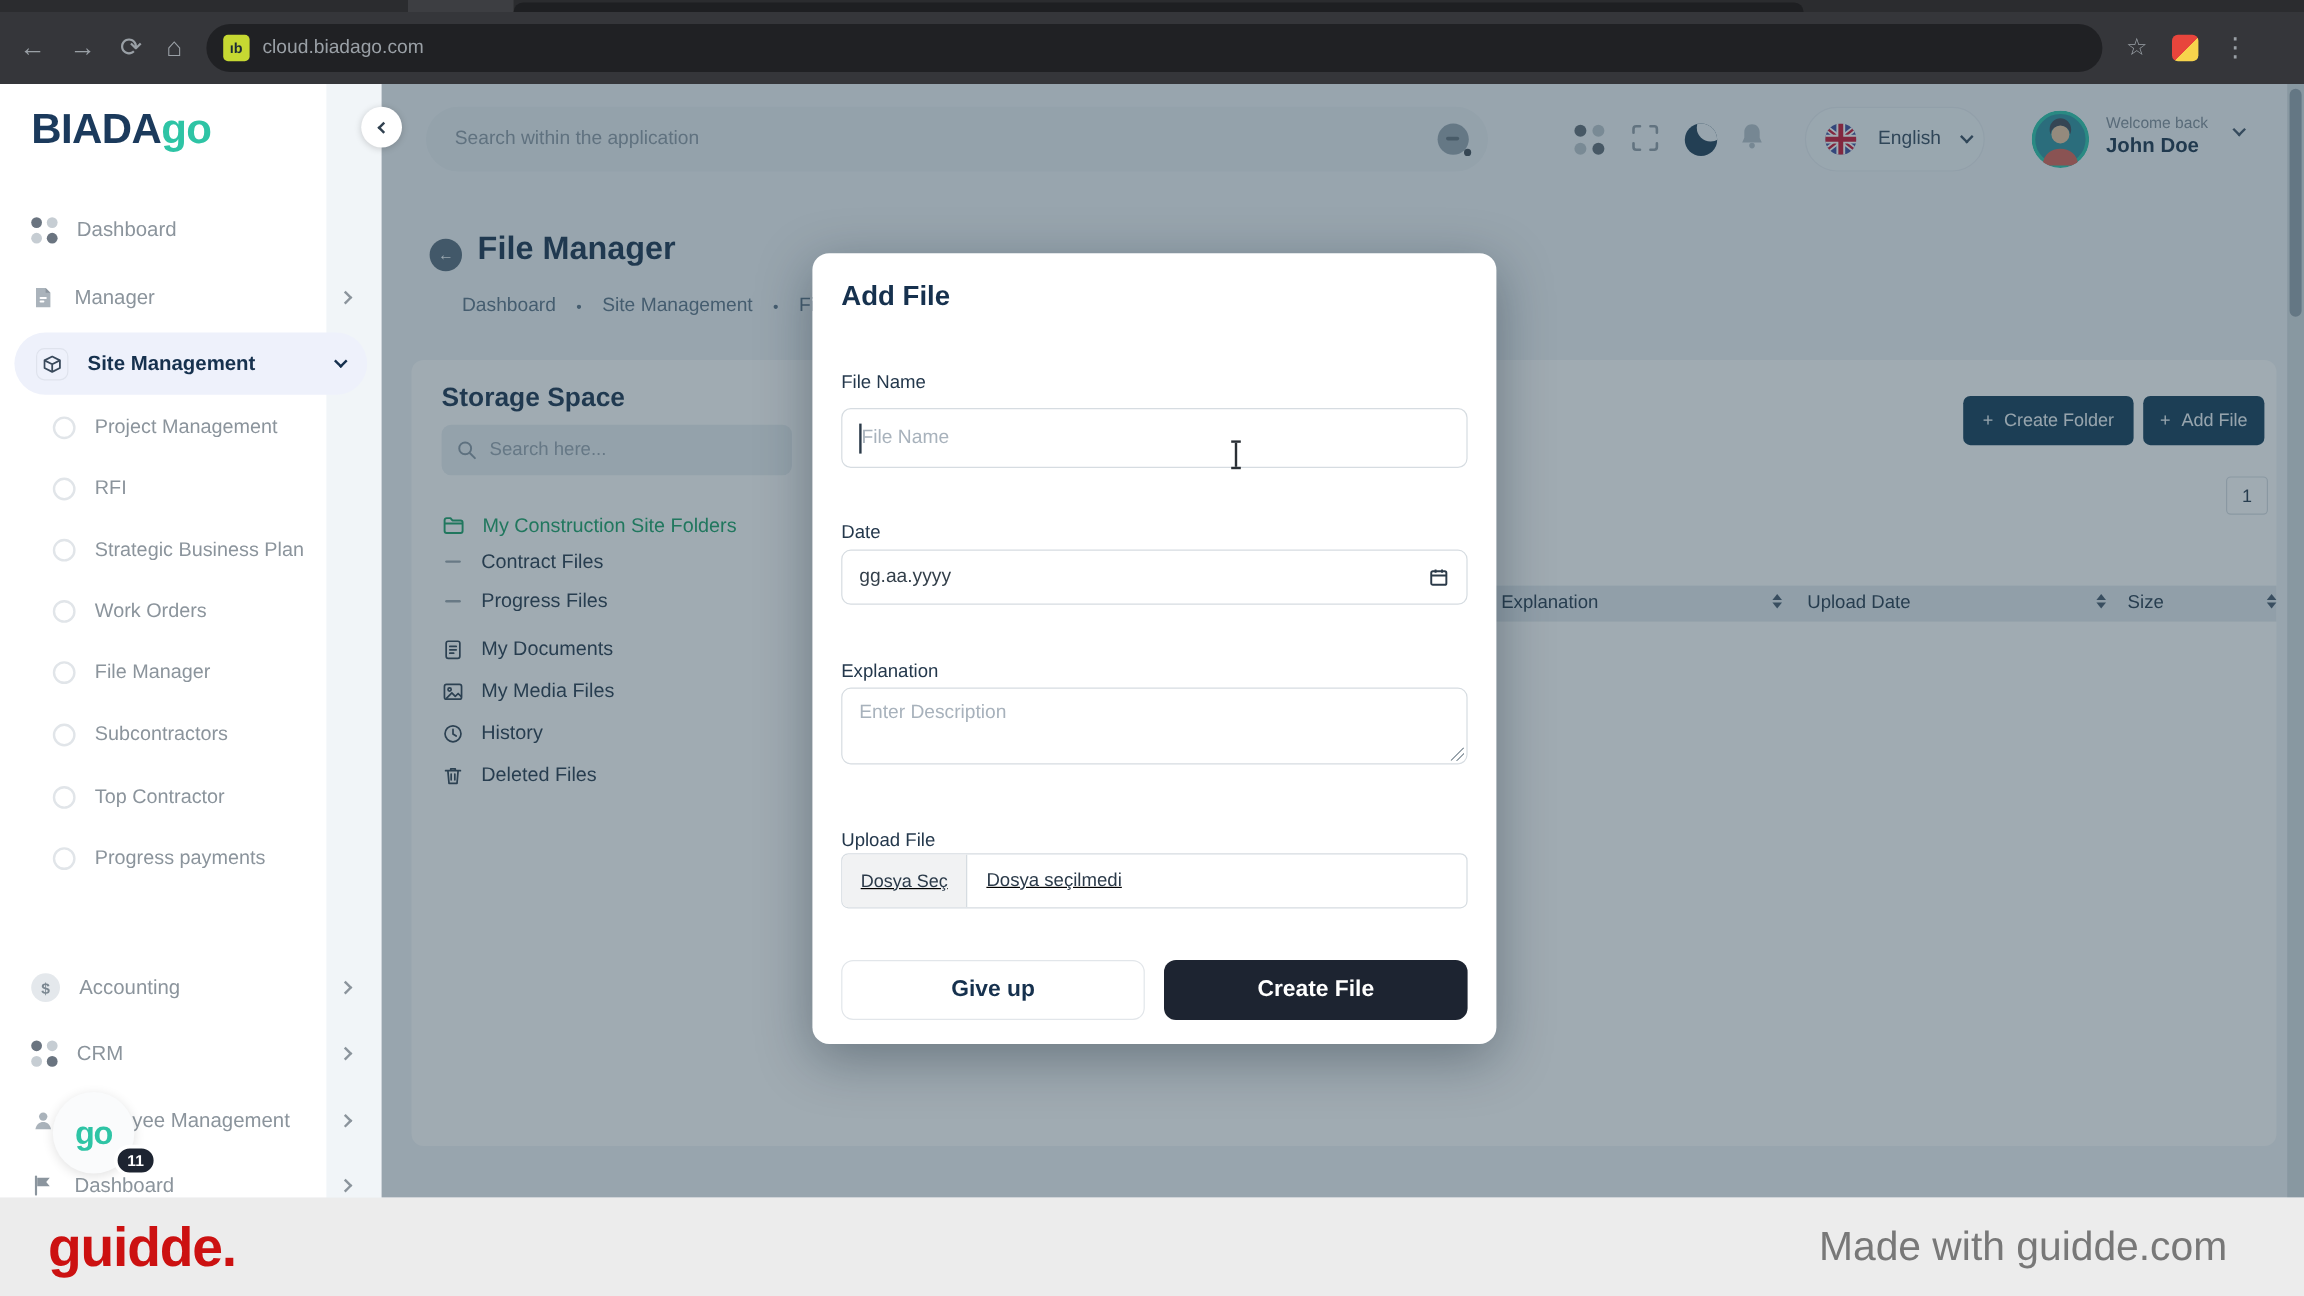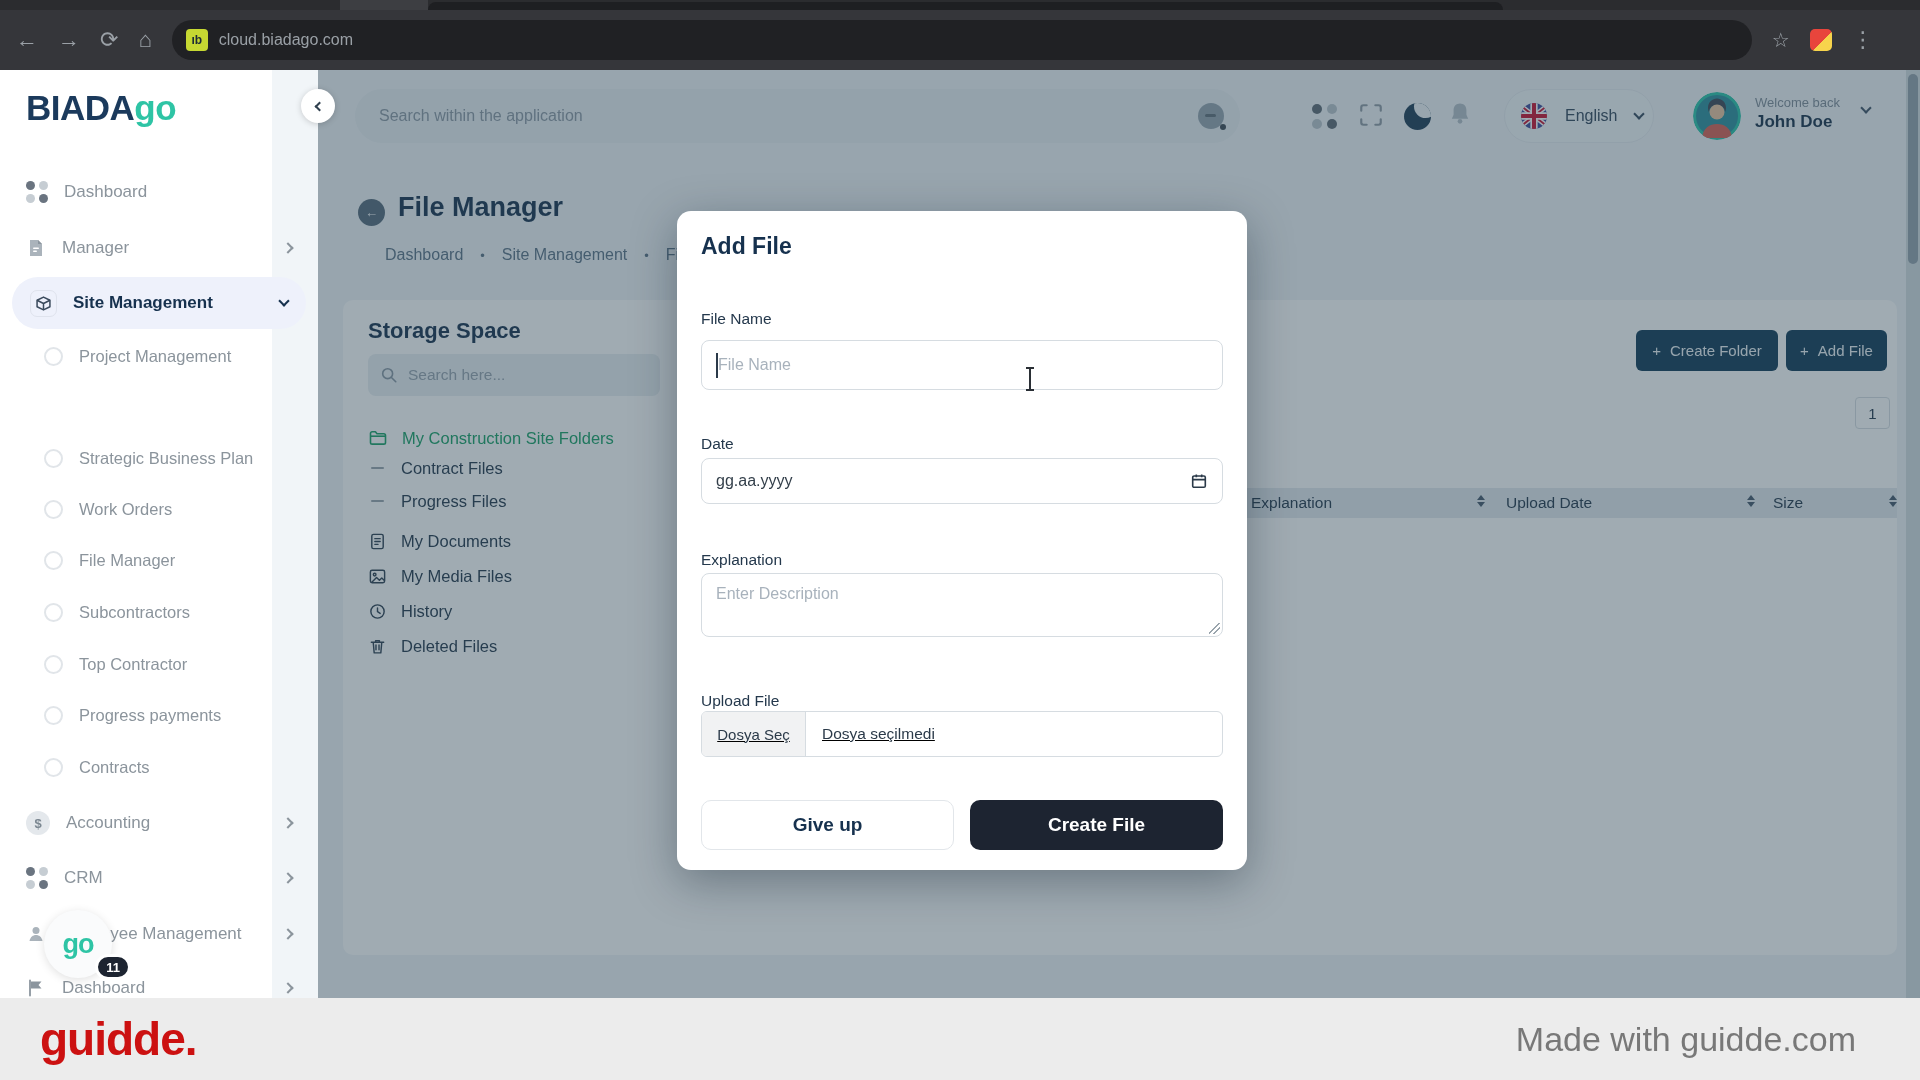--- a/index.html
+++ b/index.html
@@ -372,20 +372,24 @@
         </svg>
       </span>
       <span class="nav-label">Site Management</span>
       <span class="chev d"></span>
     </div>
 
     <div class="sub-item" style="top:270px;">
       <span class="sub-circle"></span>
       <span class="nav-label">Project Management</span>
     </div>
+    <div class="sub-item" style="top:321px;">
+      <span class="sub-circle"></span>
+      <span class="nav-label">RFI</span>
+    </div>
     <div class="sub-item" style="top:372px;">
       <span class="sub-circle"></span>
       <span class="nav-label">Strategic Business Plan</span>
     </div>
     <div class="sub-item" style="top:423px;">
       <span class="sub-circle"></span>
       <span class="nav-label">Work Orders</span>
     </div>
     <div class="sub-item" style="top:474px;">
       <span class="sub-circle"></span>
@@ -395,24 +399,20 @@
       <span class="sub-circle"></span>
       <span class="nav-label">Subcontractors</span>
     </div>
     <div class="sub-item" style="top:578px;">
       <span class="sub-circle"></span>
       <span class="nav-label">Top Contractor</span>
     </div>
     <div class="sub-item" style="top:629px;">
       <span class="sub-circle"></span>
       <span class="nav-label">Progress payments</span>
-    </div>
-    <div class="sub-item" style="top:681px;">
-      <span class="sub-circle"></span>
-      <span class="nav-label">Contracts</span>
     </div>
 
     <div class="nav-item" style="top:727px;">
       <span class="dollar-ic">$</span>
       <span class="nav-label">Accounting</span>
       <span class="chev r"></span>
     </div>
     <div class="nav-item" style="top:782px;">
       <span class="dots">
           <i class="dk"></i>

